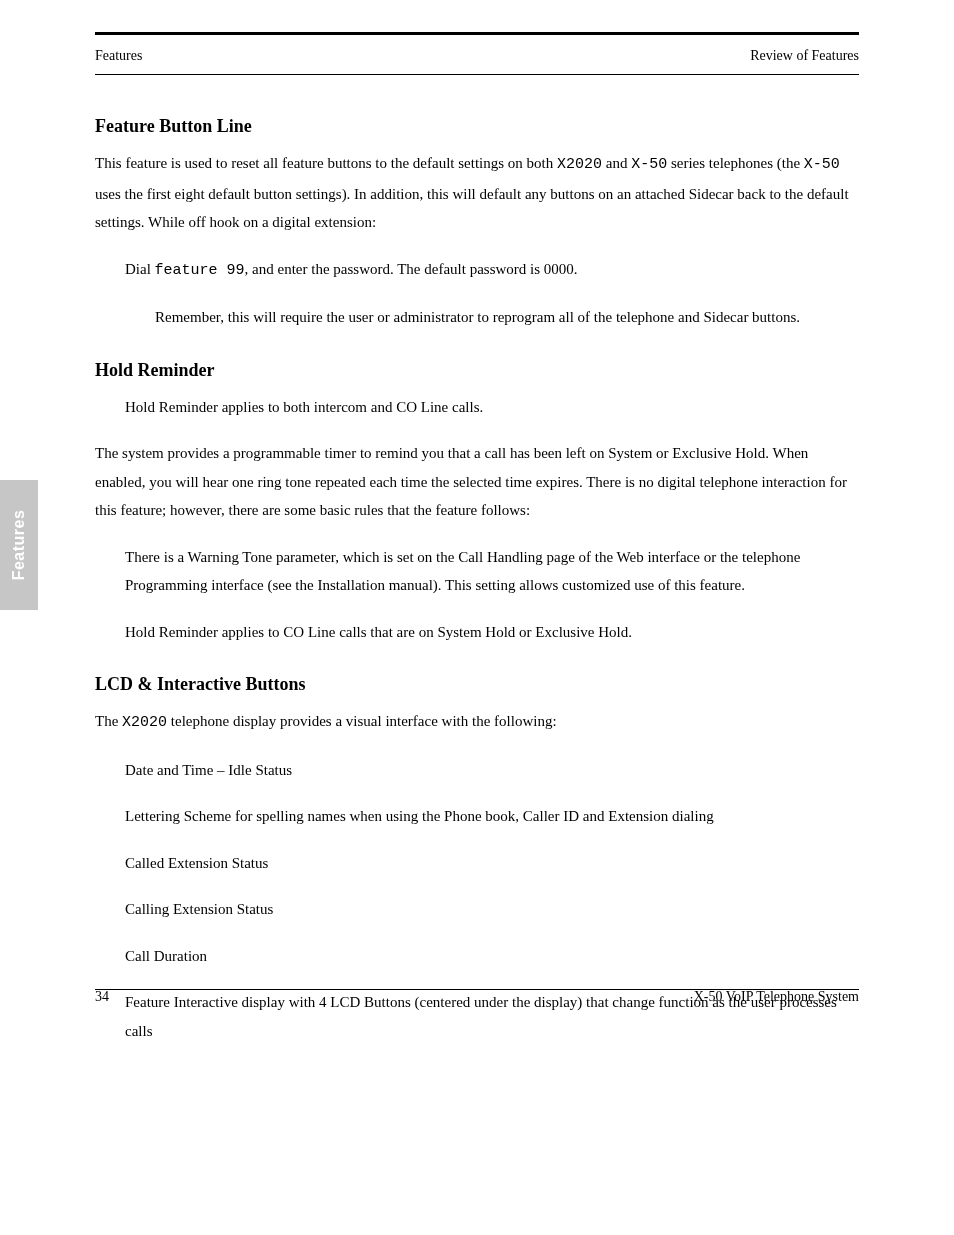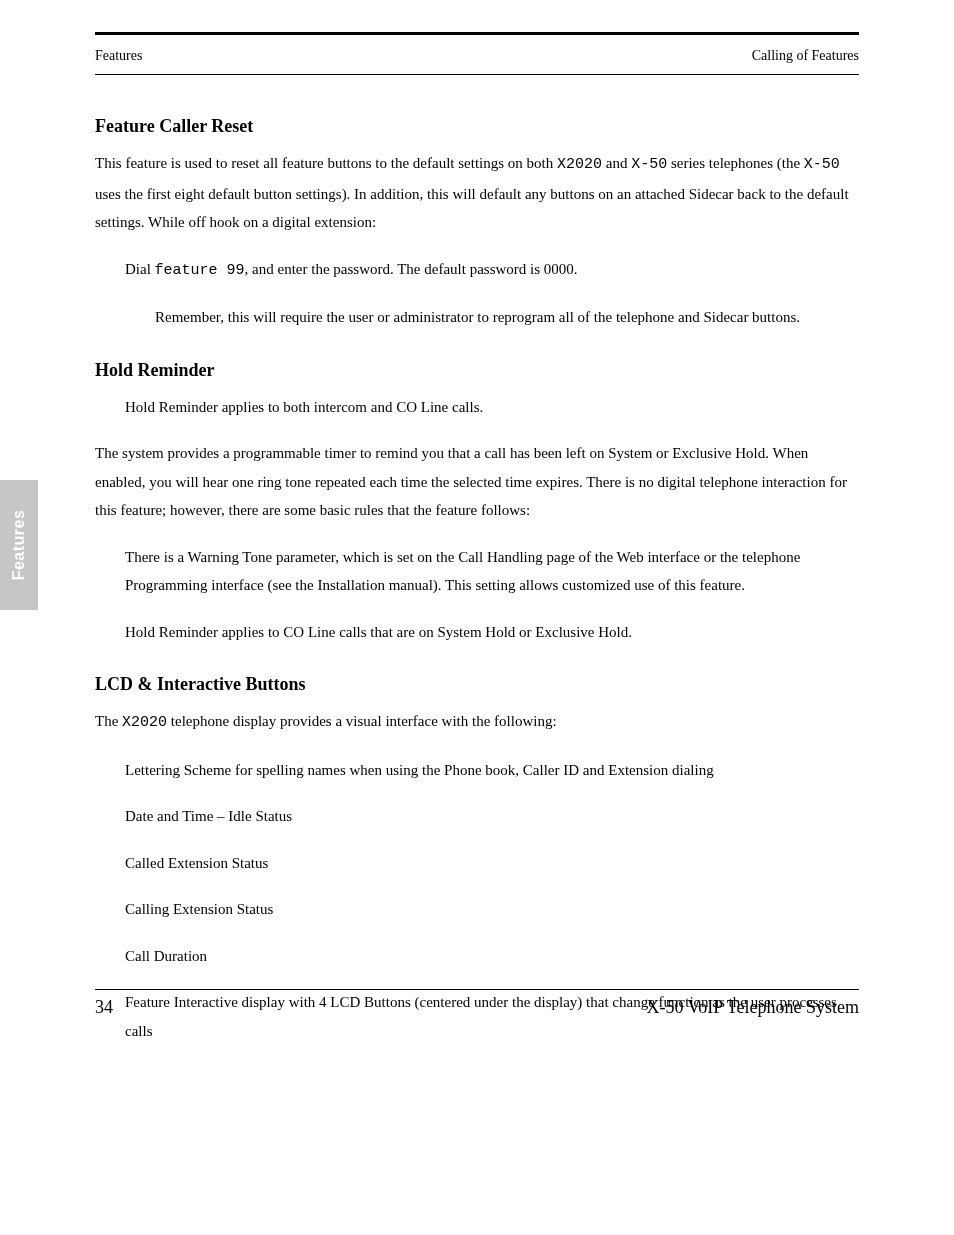--- a/index.html
+++ b/index.html
@@ -82,45 +82,45 @@
     font-size: 16px;
     letter-spacing: 0.5px;
   }
   .footer-rule {
     position: absolute;
     left: 95px; right: 95px; bottom: 94px;
     border-top: 1px solid #000;
   }
   .footer-row {
     position: absolute;
-    left: 95px; right: 95px; bottom: 66px;
+    left: 95px; right: 95px; bottom: 79px;
     display: flex; justify-content: space-between;
     font-family: "Book Antiqua", Palatino, Georgia, serif;
-    font-size: 18px;
+    font-size: 14px;
   }
 </style>
 </head>
 <body>
 
 <div class="page">
 
   <div class="top-rule-thick"></div>
   <div class="header-row">
     <span>Features</span>
-    <span>Calling of Features</span>
+    <span>Review of Features</span>
   </div>
   <div class="hdr-rule-thin"></div>
 
   <div class="side-tab">
     <span>Features</span>
   </div>
 
   <div class="content">
 
-    <h3 class="section">Feature Caller Reset</h3>
+    <h3 class="section">Feature Button Line</h3>
 
     <p class="body">
       <span>This feature is used to reset all feature buttons to the default settings on both </span><span class="mono">X2020</span><span> and </span><span class="mono">X-50</span><span> series telephones (the </span><span class="mono">X-50</span><span> uses the first eight default button settings). In addition, this will default any buttons on an attached Sidecar back to the default settings. While off hook on a digital extension:</span>
     </p>
 
     <p class="body indent1">
       <span>Dial </span><span class="mono">feature 99</span><span>, and enter the password. The default password is 0000.</span>
     </p>
 
     <p class="body indent2 small-note">Remember, this will require the user or administrator to reprogram all of the telephone and Sidecar buttons.</p>
@@ -132,22 +132,22 @@
     <p class="body">The system provides a programmable timer to remind you that a call has been left on System or Exclusive Hold. When enabled, you will hear one ring tone repeated each time the selected time expires. There is no digital telephone interaction for this feature; however, there are some basic rules that the feature follows:</p>
     <p class="body indent1">There is a Warning Tone parameter, which is set on the Call Handling page of the Web interface or the telephone Programming interface (see the Installation manual). This setting allows customized use of this feature.</p>
     <p class="body indent1">Hold Reminder applies to CO Line calls that are on System Hold or Exclusive Hold.</p>
 
     <h3 class="section" style="margin-top:28px;">LCD &amp; Interactive Buttons</h3>
 
     <p class="body">
       <span>The </span><span class="mono">X2020</span><span> telephone display provides a visual interface with the following:</span>
     </p>
 
+    <p class="body indent1">Date and Time – Idle Status</p>
     <p class="body indent1">Lettering Scheme for spelling names when using the Phone book, Caller ID and Extension dialing</p>
-    <p class="body indent1">Date and Time – Idle Status</p>
     <p class="body indent1">Called Extension Status</p>
     <p class="body indent1">Calling Extension Status</p>
     <p class="body indent1">Call Duration</p>
     <p class="body indent1">Feature Interactive display with 4 LCD Buttons (centered under the display) that change function as the user processes calls</p>
 
   </div>
 
   <div class="footer-rule"></div>
   <div class="footer-row">
     <span>34</span>

